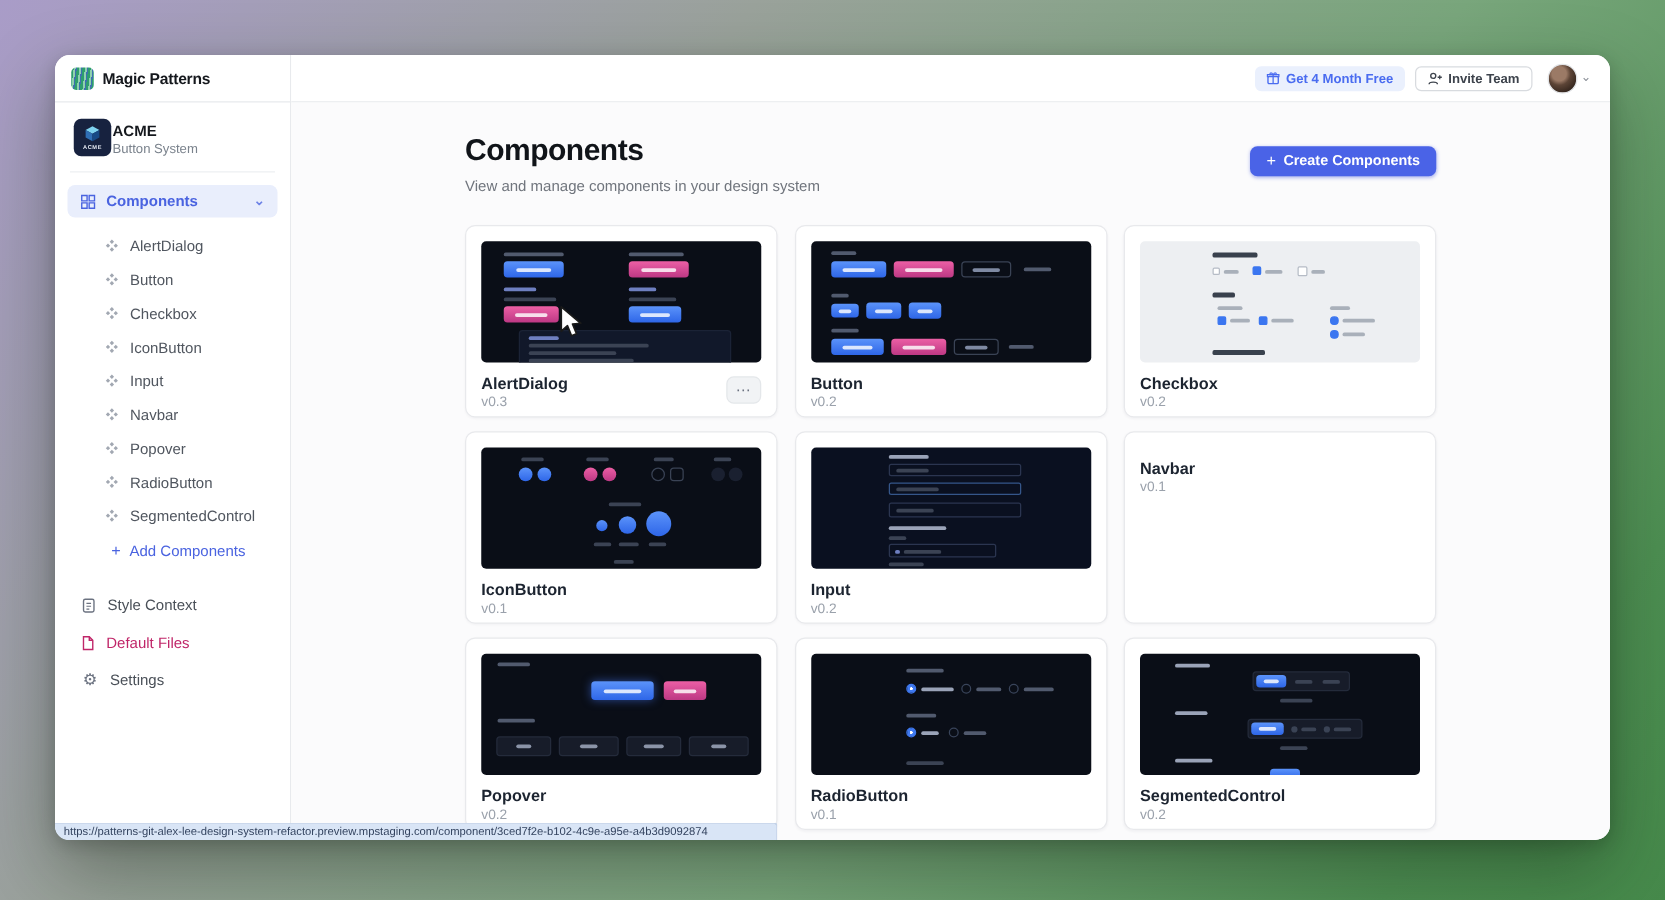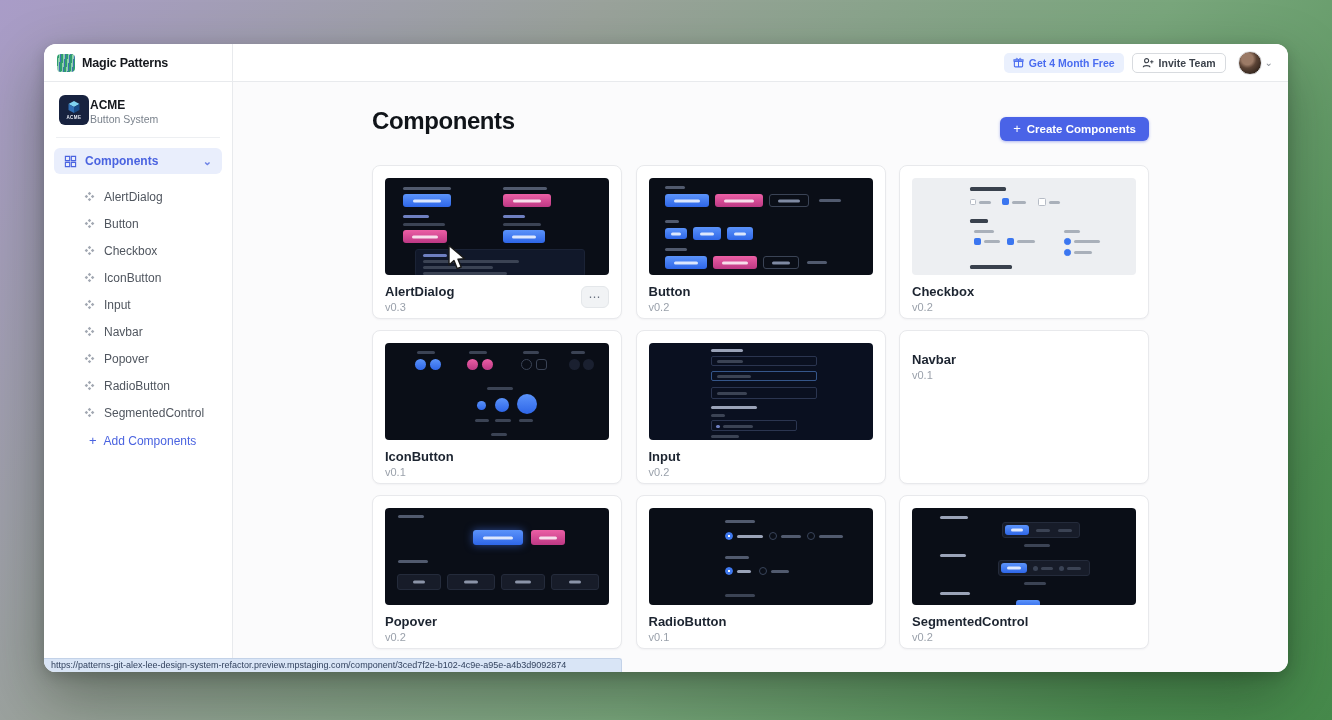--- a/index.html
+++ b/index.html
@@ -186,20 +186,40 @@
             <path d="M6 .7 7.9 2.6 6 4.5 4.1 2.6Z M9.4 4.1 11.3 6 9.4 7.9 7.5 6Z M6 7.5 7.9 9.4 6 11.3 4.1 9.4Z M2.6 4.1 4.5 6 2.6 7.9 .7 6Z" fill="#a2a8b2"></path>
           </svg>
         <span>SegmentedControl</span>
       </div>
       <div class="add-item">
         <span class="plus">+</span>
         <span>Add Components</span>
       </div>
     </div>
 
+    <div class="sb-footer">
+      <div class="sb-f-item">
+        <svg width="12" height="13" viewBox="0 0 12 14">
+          <rect x="1.5" y="1.5" width="9" height="11" rx="1.5" fill="none" stroke="#6b7280" stroke-width="1.2"></rect>
+          <path d="M4 5h4 M4 7.5h4 M4 10h2.5" stroke="#6b7280" stroke-width="1"></path>
+        </svg>
+        <span>Style Context</span>
+      </div>
+      <div class="sb-f-item pink">
+        <svg width="11" height="13" viewBox="0 0 11 14">
+          <path d="M1.5 1.5 H6.5 L9.5 4.5 V12.5 H1.5 Z" fill="none" stroke="#c02669" stroke-width="1.2"></path>
+          <path d="M6.5 1.5 V4.5 H9.5" fill="none" stroke="#c02669" stroke-width="1.2"></path>
+        </svg>
+        <span>Default Files</span>
+      </div>
+      <div class="sb-f-item">
+        <span class="gear">⚙</span>
+        <span>Settings</span>
+      </div>
+    </div>
   </div>
 
   <div class="main">
     <div class="topbar">
       <div class="btn-free">
         <svg width="11" height="11" viewBox="0 0 12 12">
           <rect x="1.5" y="4.5" width="9" height="6.3" rx="1" fill="none" stroke="#4a6cf0" stroke-width="1.2"></rect>
           <path d="M1 3h10v1.6H1z M6 3v7.8" fill="none" stroke="#4a6cf0" stroke-width="1.1"></path>
           <path d="M6 3 C4.5 .5 2.5 1.5 3.6 3 M6 3 C7.5 .5 9.5 1.5 8.4 3" fill="none" stroke="#4a6cf0" stroke-width="1"></path>
         </svg>
@@ -217,20 +237,21 @@
         <span class="avatar"></span>
         <span class="av-chev">⌄</span>
       </div>
     </div>
 
     <div class="content">
       <div class="container">
         <div class="page-head">
           <div>
             <div class="pg-title">Components</div>
+            <div class="pg-sub">View and manage components in your design system</div>
           </div>
           <div class="create-btn">
             <span class="plus">+</span>
             <span>Create Components</span>
           </div>
         </div>
 
         <div class="grid">
 
           <div class="card">

